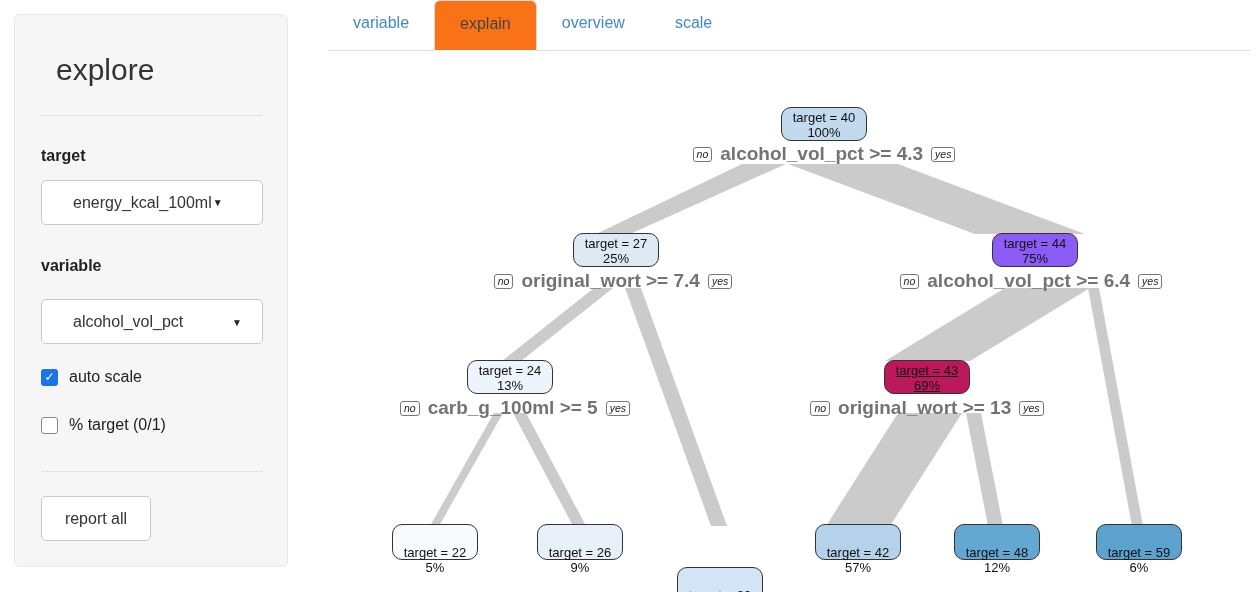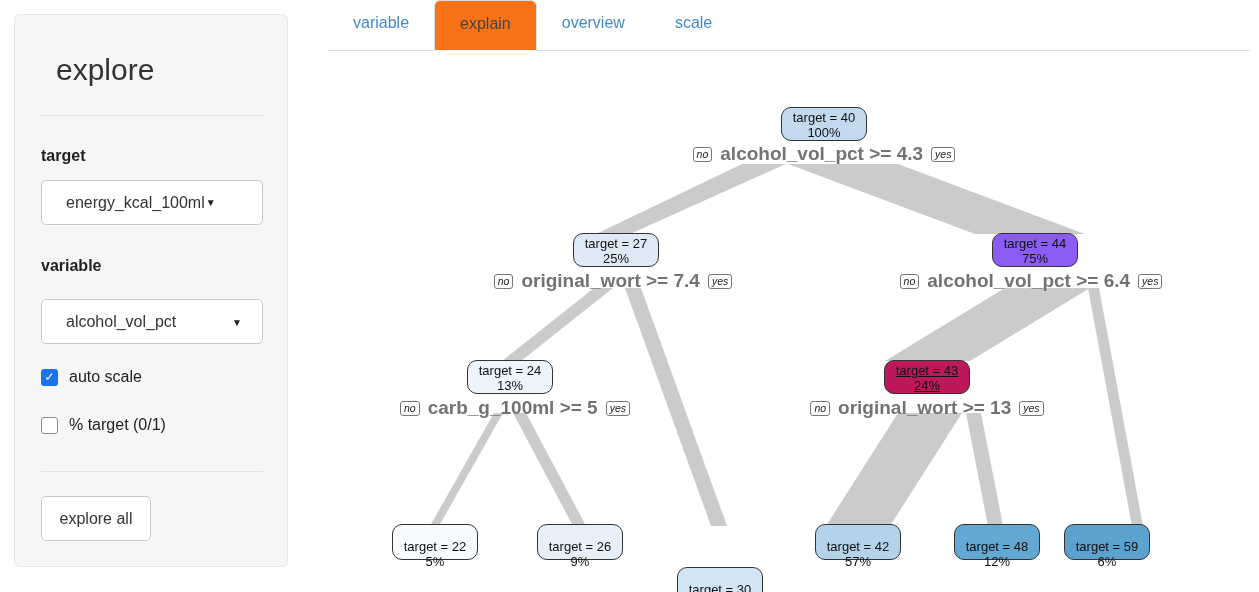--- a/index.html
+++ b/index.html
@@ -10,21 +10,21 @@
   
   .sidebar { position:absolute; left:14px; top:14px; width:274px; height:553px;
              background:#f6f6f6; border:1px solid #e7e7e7; border-radius:6px; }
   .sidebar-title { position:absolute; left:26px; top:38px; font-size:30px; font-weight:400; color:#333;margin-left:15px; }
   .divider { position:absolute; left:26px; width:222px; height:1px; background:#e2e2e2; }
   .d1 { top:100px; } .d2 { top:456px; }
   .field-label { position:absolute; left:26px; font-size:16px; font-weight:bold; color:#222; }
   .fl-target { top:132px; } .fl-variable { top:242px; }
   .select { position:absolute; left:26px; width:222px; height:45px; background:#fff;
             border:1px solid #c8c8c8; border-radius:5px; display:flex; align-items:center;
-            padding-left:24px; font-size:16px; color:#333; cursor:pointer; }
+            padding-left:31px; font-size:16px; color:#333; cursor:pointer; }
   .sel-target { top:165px; } .sel-variable { top:284px; }
   .caret { position:absolute; right:20px; top:50%; transform:translateY(-50%);
            font-size:10px; color:#222; }
   .caret-inline { position:static; transform:none; margin-left:1px; font-size:10px; color:#222; }
   .check-row { position:absolute; left:26px; display:flex; align-items:center; gap:11px;
                font-size:16px; color:#222; cursor:pointer; }
   .cr1 { top:353px; } .cr2 { top:401px; }
   .cb { width:17px; height:17px; border-radius:3px; display:flex; align-items:center;
         justify-content:center; font-size:12px; color:#fff; flex:0 0 17px; }
   .cb.checked { border:none; }
@@ -39,21 +39,21 @@
   .tab { padding:14px 25px 13px; font-size:16px; cursor:pointer; }
   .tab.active { background:#f97316; border:1px solid #ddd; border-bottom:1px solid #fff;
                 border-radius:6px 6px 0 0; margin-bottom:-1px; }
 
   
   .tree { position:absolute; inset:0; pointer-events:none; }
   .tree-svg { position:absolute; left:0; top:0; }
   .node { position:absolute; width:86px; height:34px; border:1.5px solid #333;
           border-radius:10px; text-align:center; font-size:13px; color:#111;
           line-height:15px; padding-top:2px; z-index:2; }
-  .node.leaf { height:36px; padding-top:14px; }
+  .node.leaf { height:36px; padding-top:20px; }
   .split { position:absolute; width:320px; display:flex; align-items:center;
            justify-content:center; gap:8px; z-index:2; }
   .branch-badge { font-size:10.5px; font-style:italic; color:#222; border:1px solid #777;
                   border-radius:3px; background:#fff; padding:0 3px; line-height:13px; }
   .cond { font-size:19px; font-weight:bold; color:#737373; white-space:nowrap; }
 </style>
 </head>
 <body>
 
 <div class="app">
@@ -78,21 +78,21 @@
       <span class="cb checked" style="background-color: rgb(26, 115, 232);">✓</span>
       <span>auto scale</span>
     </label>
 
     <label class="check-row cr2">
       <span class="cb unchecked"></span>
       <span>% target (0/1)</span>
     </label>
 
     <div class="divider d2"></div>
-    <button class="report-btn">explore all</button>
+    <button class="report-btn">report all</button>
   </aside>
 
   <nav class="tabbar">
     <div class="tab" style="color: rgb(65, 137, 199);">variable</div>
     <div class="tab active" style="color: rgb(68, 68, 68);">explain</div>
     <div class="tab" style="color: rgb(65, 137, 199);">overview</div>
     <div class="tab" style="color: rgb(65, 137, 199);">scale</div>
   </nav>
 
   <div class="tree">
@@ -121,21 +121,21 @@
     <div class="node" style="left: 992px; top: 233px; background-color: #8b5cf6;">
       <div>target = 44</div>
       <div>75%</div>
     </div>
     <div class="node" style="left: 467px; top: 360px; background-color: rgb(238, 244, 251);">
       <div>target = 24</div>
       <div>13%</div>
     </div>
     <div class="node" style="left: 884px; top: 360px; background-color: #be185d; text-decoration: underline;">
       <div>target = 43</div>
-      <div>24%</div>
+      <div>69%</div>
     </div>
     <div class="node leaf" style="left: 392px; top: 524px; background-color: rgb(248, 251, 254);">
       <div>target = 22</div>
       <div>5%</div>
     </div>
     <div class="node leaf" style="left: 537px; top: 524px; background-color: rgb(231, 240, 249);">
       <div>target = 26</div>
       <div>9%</div>
     </div>
     <div class="node leaf" style="left: 677px; top: 524px; background-color: rgb(211, 228, 244); margin-top: 43px;">
@@ -143,21 +143,21 @@
       <div>11%</div>
     </div>
     <div class="node leaf" style="left: 815px; top: 524px; background-color: rgb(180, 211, 234);">
       <div>target = 42</div>
       <div>57%</div>
     </div>
     <div class="node leaf" style="left: 954px; top: 524px; background-color: rgb(98, 168, 210);">
       <div>target = 48</div>
       <div>12%</div>
     </div>
-    <div class="node leaf" style="left: 1064px; top: 524px; background-color: rgb(91, 162, 207);">
+    <div class="node leaf" style="left: 1096px; top: 524px; background-color: rgb(91, 162, 207);">
       <div>target = 59</div>
       <div>6%</div>
     </div>
 
     <div class="split" style="left:664px; top:143px;">
       <span class="branch-badge">no</span>
       <span class="cond">alcohol_vol_pct &gt;= 4.3</span>
       <span class="branch-badge">yes</span>
     </div>
     <div class="split" style="left:453px; top:270px;">

